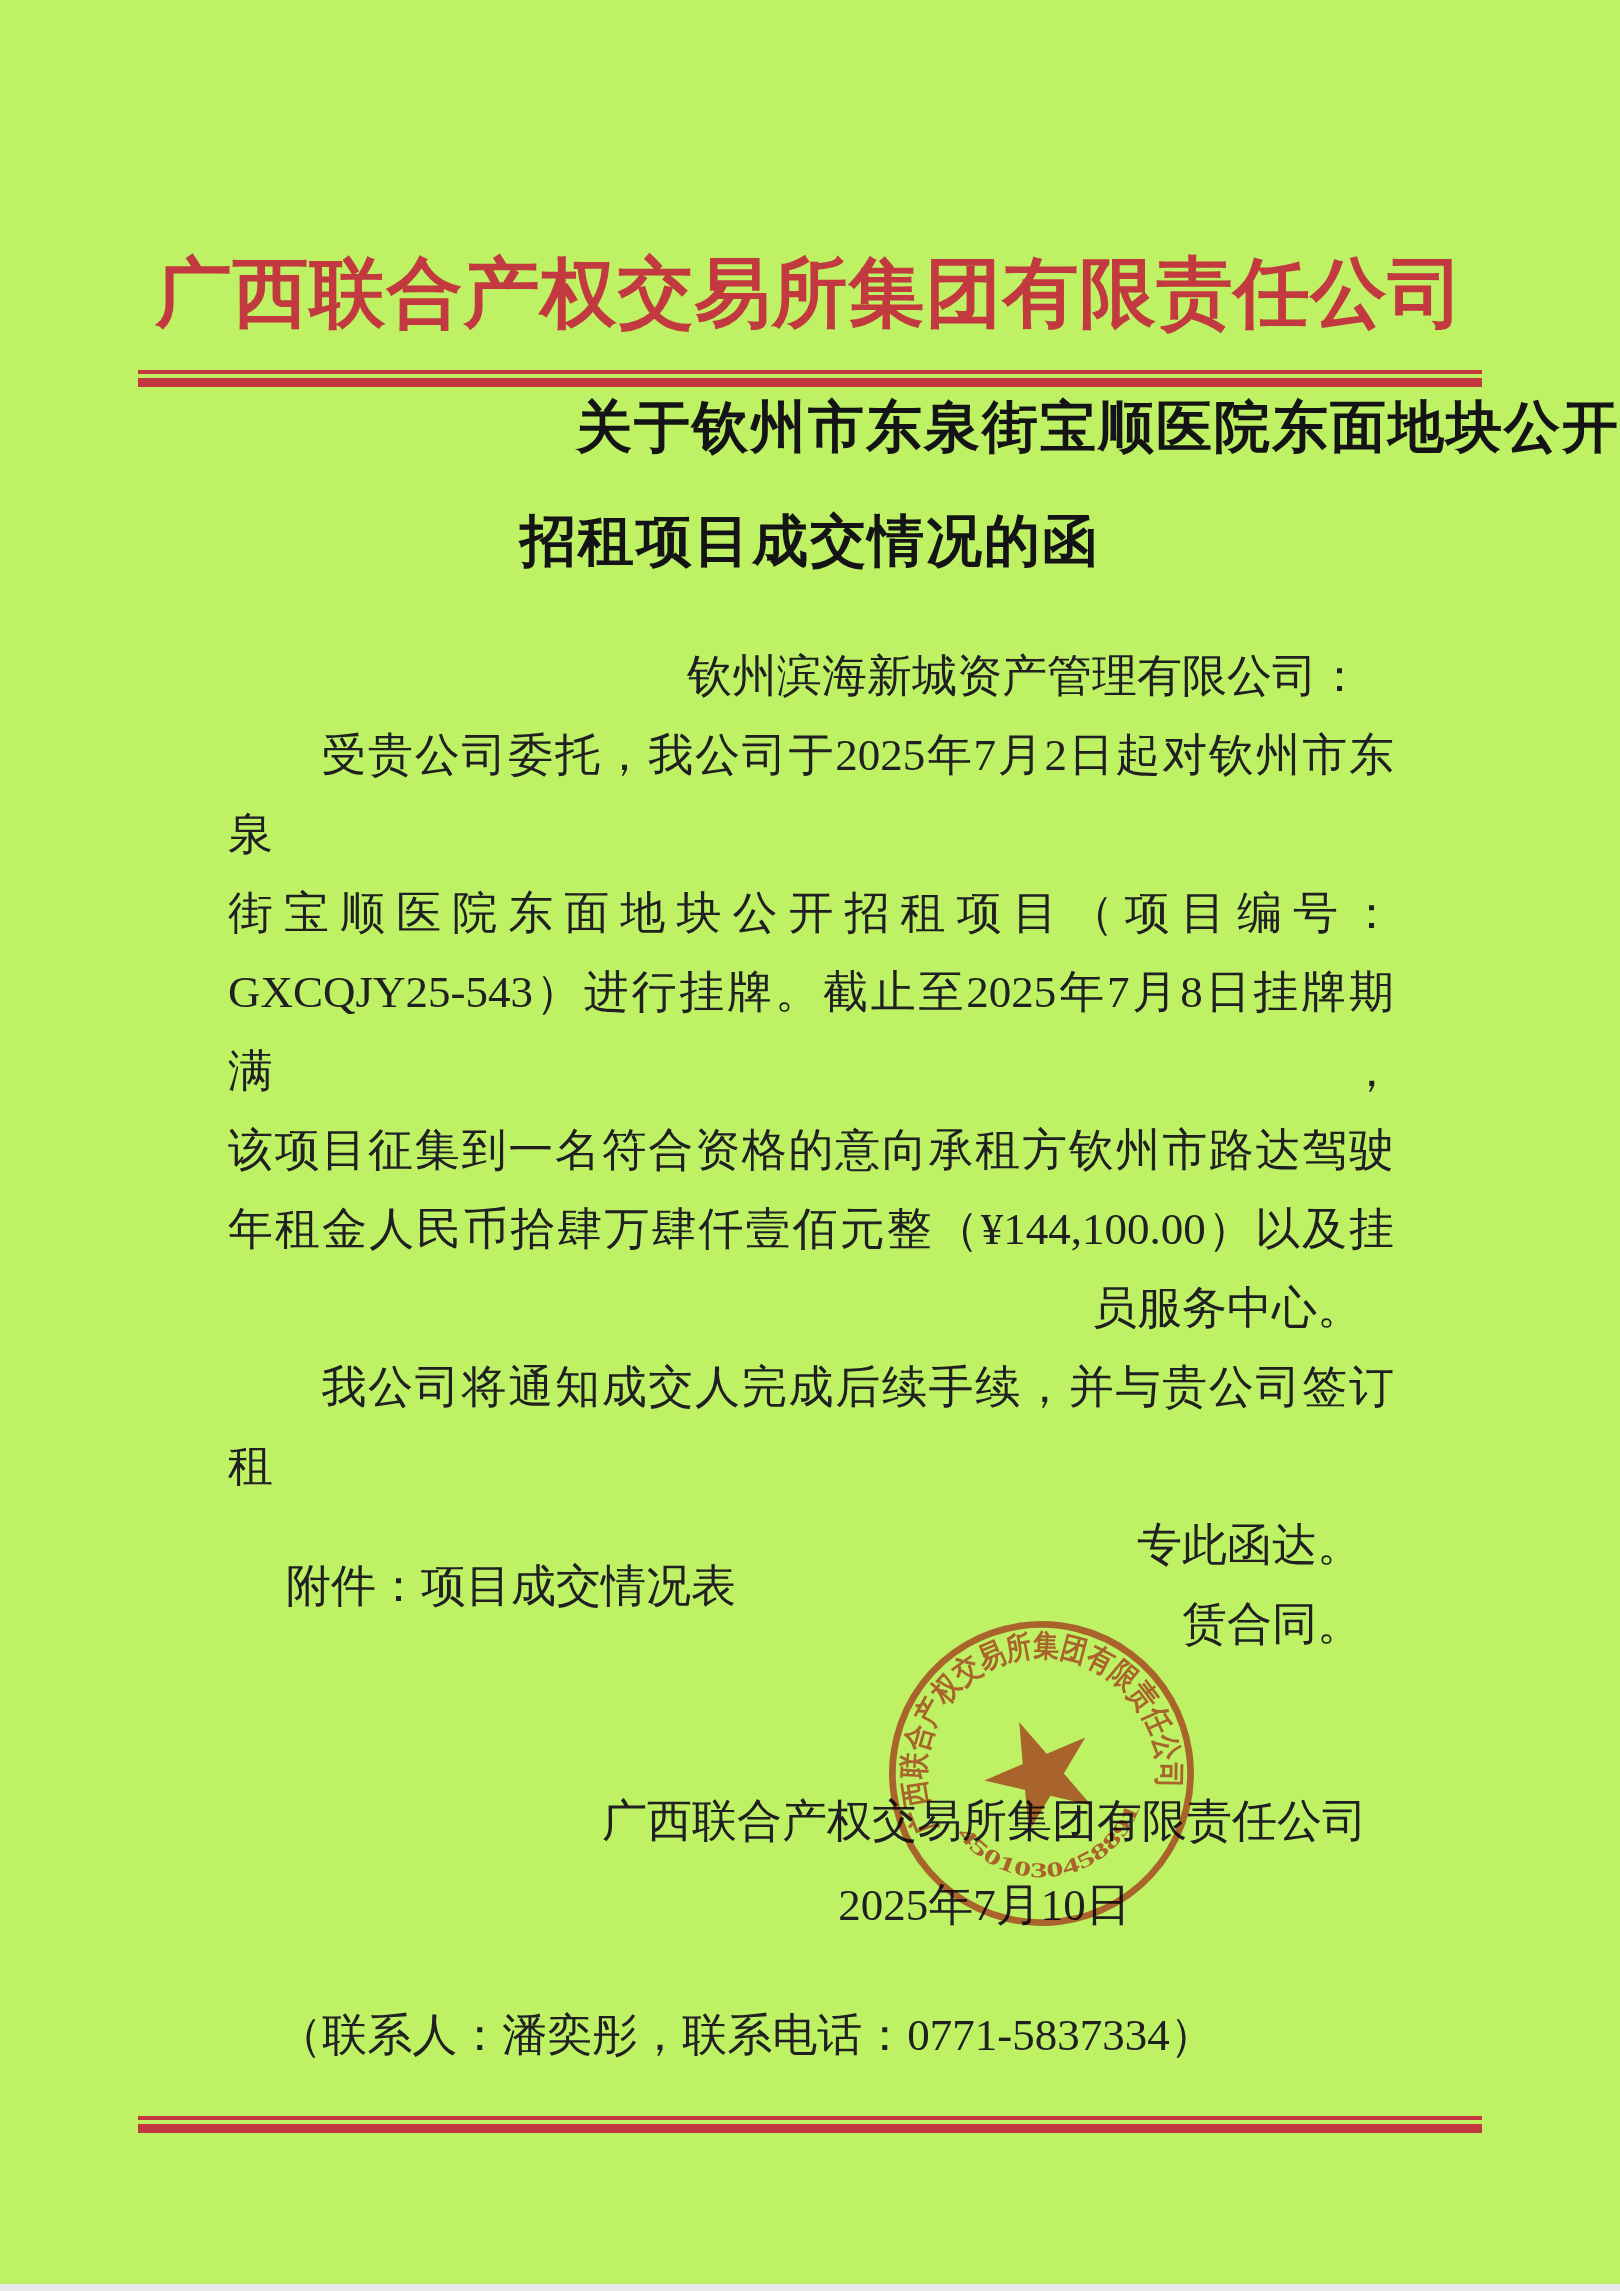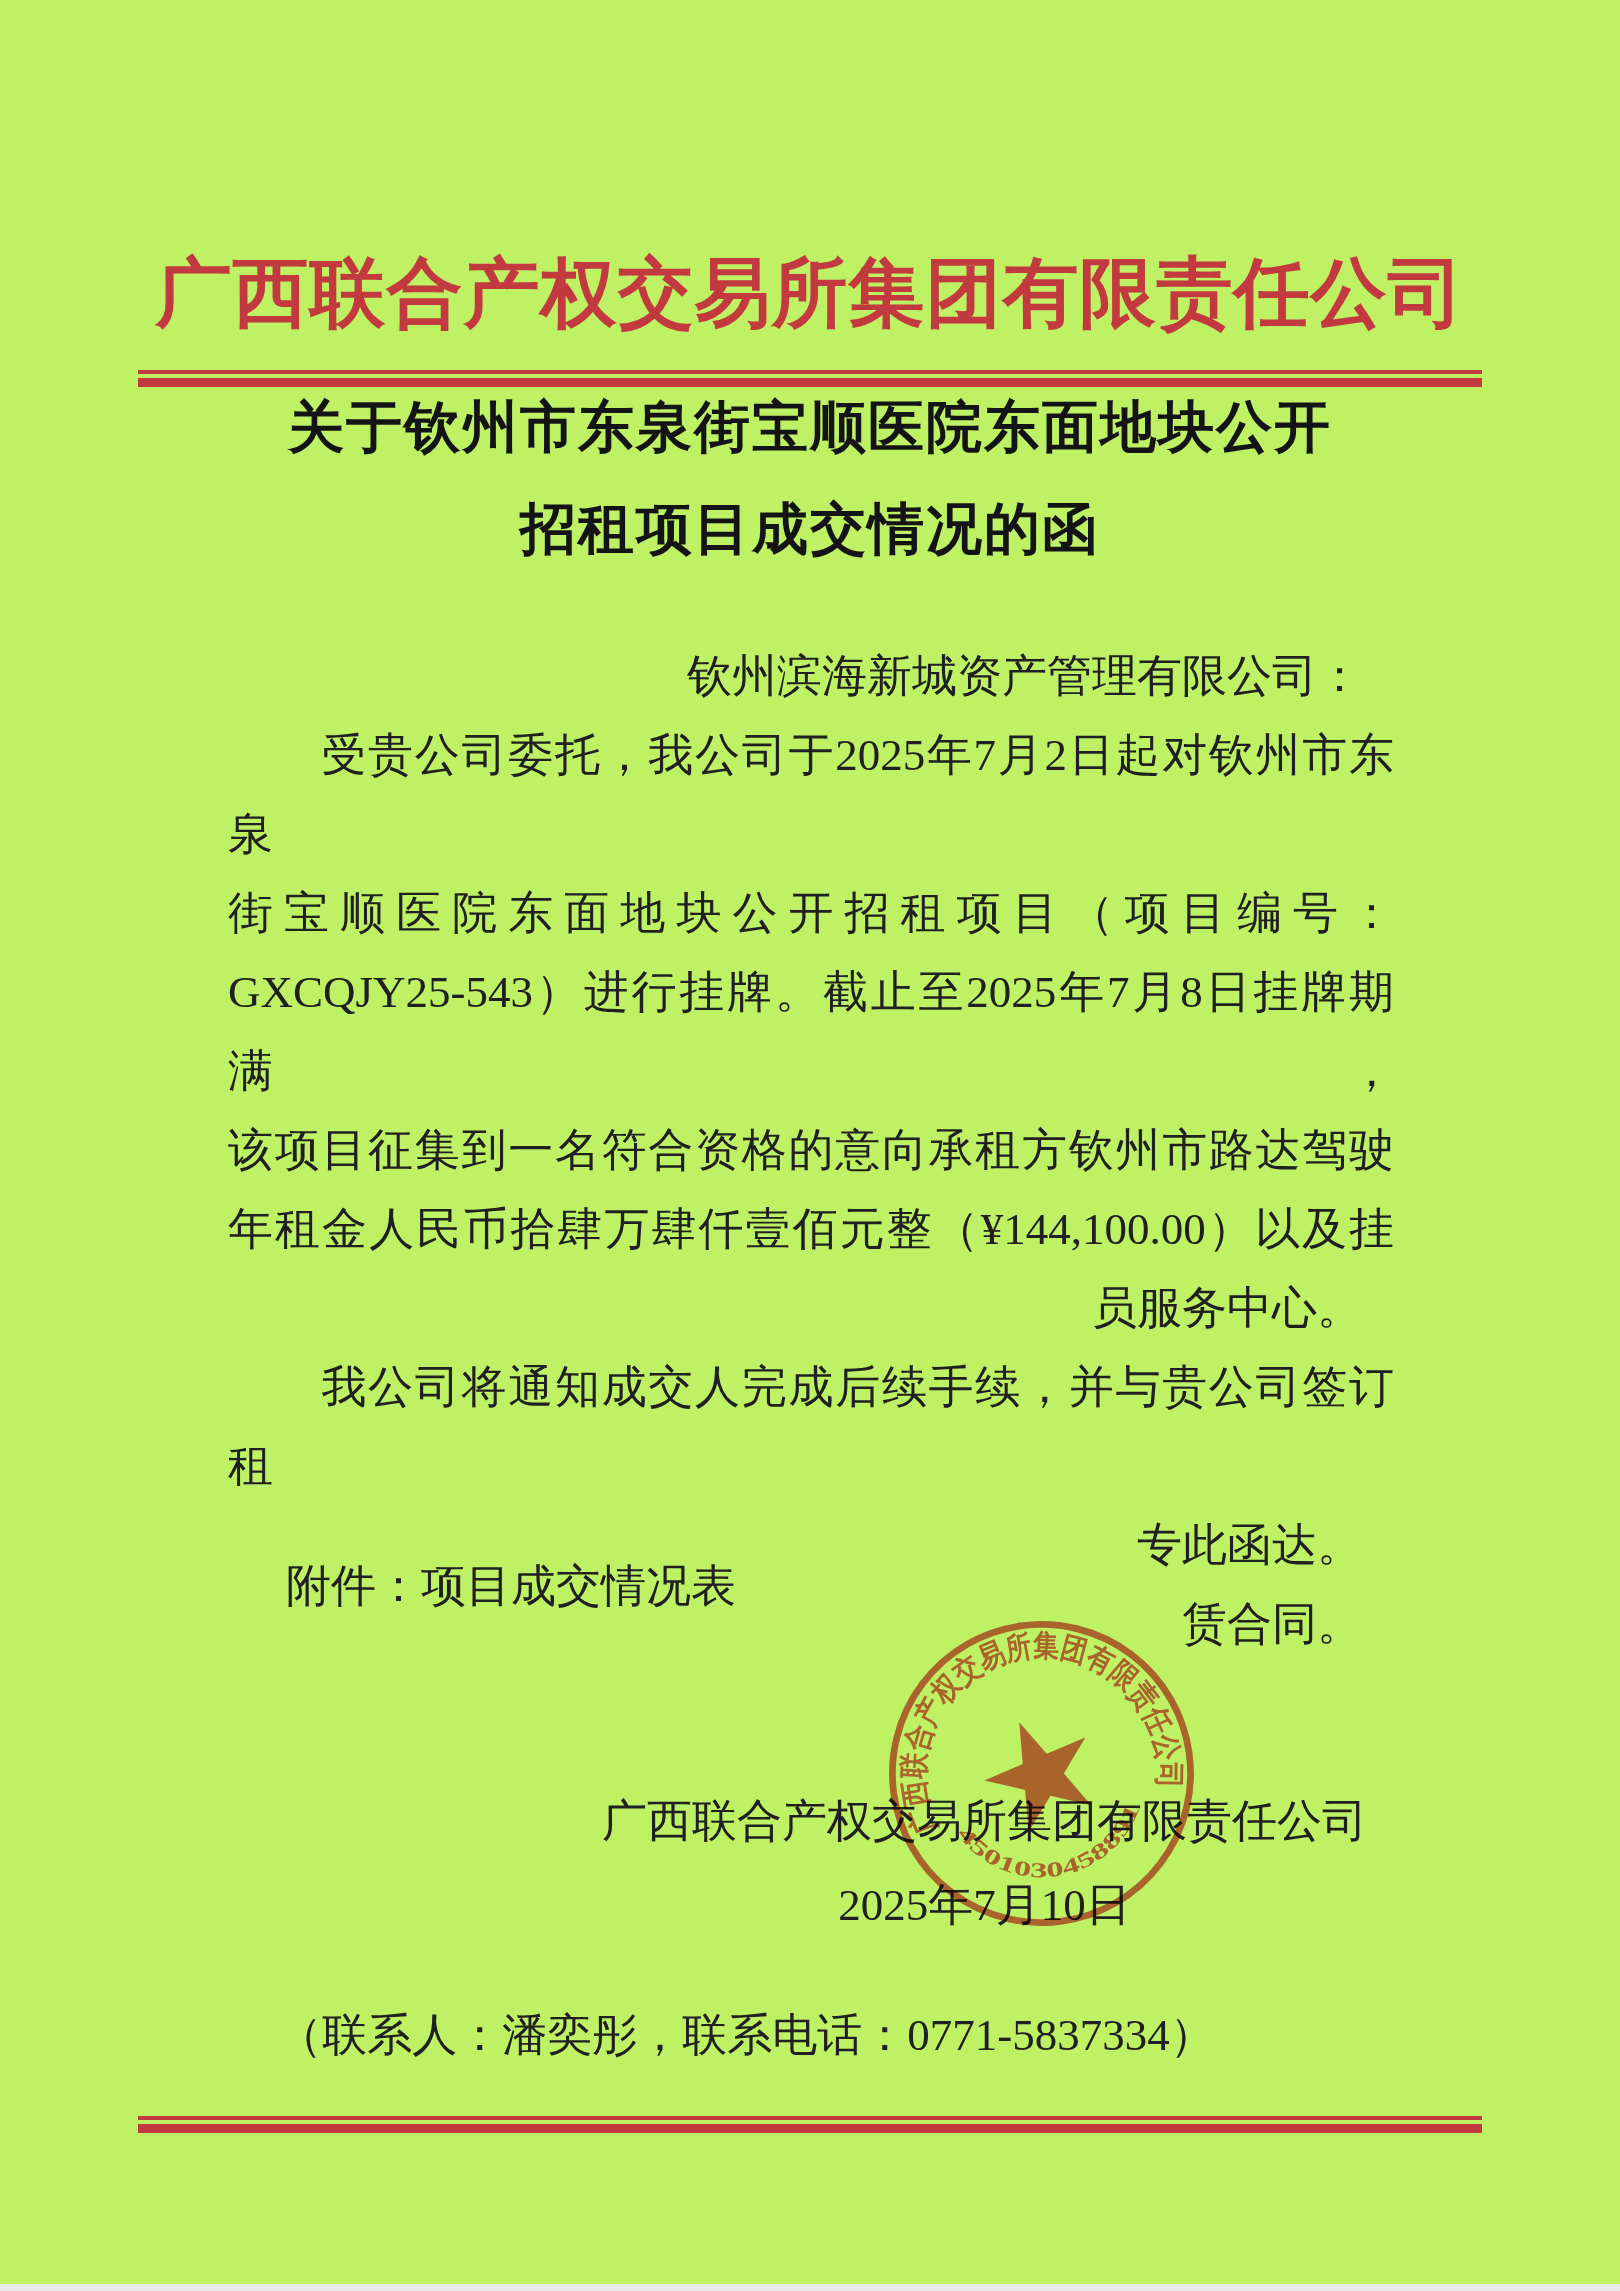--- a/index.html
+++ b/index.html
@@ -28,22 +28,22 @@
   .rule .gap{height:3.9px;}
   .rule .thick{height:8.8px;background:#c23a40;}
   
   .doc-title{
     position:absolute;left:0;width:100%;
     text-align:center;
     font-size:56px;font-weight:700;color:#141416;
     letter-spacing:2px;
     white-space:nowrap;
   }
-  .doc-title.l1{top:390px;}
-  .doc-title.l2{top:492px;}
+  .doc-title.l1{top:390px;text-align:right;}
+  .doc-title.l2{top:504px;}
   
   .body{
     position:absolute;top:637px;left:196px;width:1166px;
     font-size:45px;line-height:79px;color:#202022;
   }
   .body .line{width:100%;text-align:right;}
   .body .line.spread{
     text-align:justify;
     text-align-last:justify;
     text-justify:inter-character;

